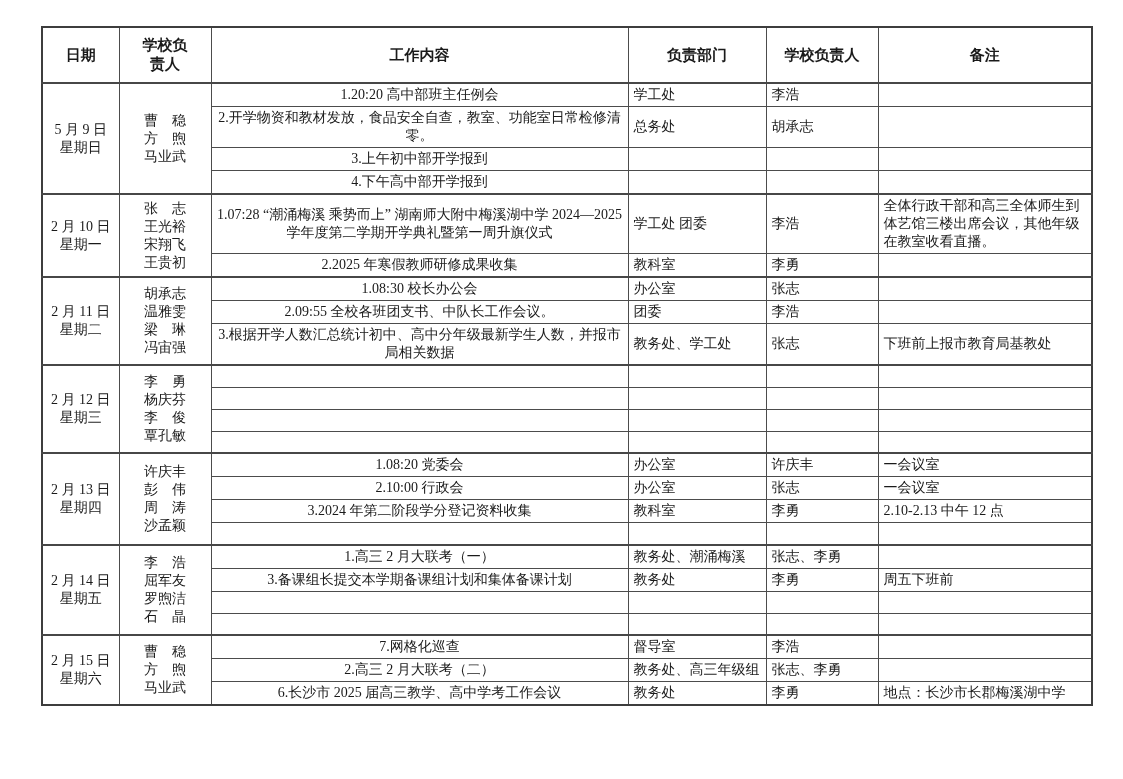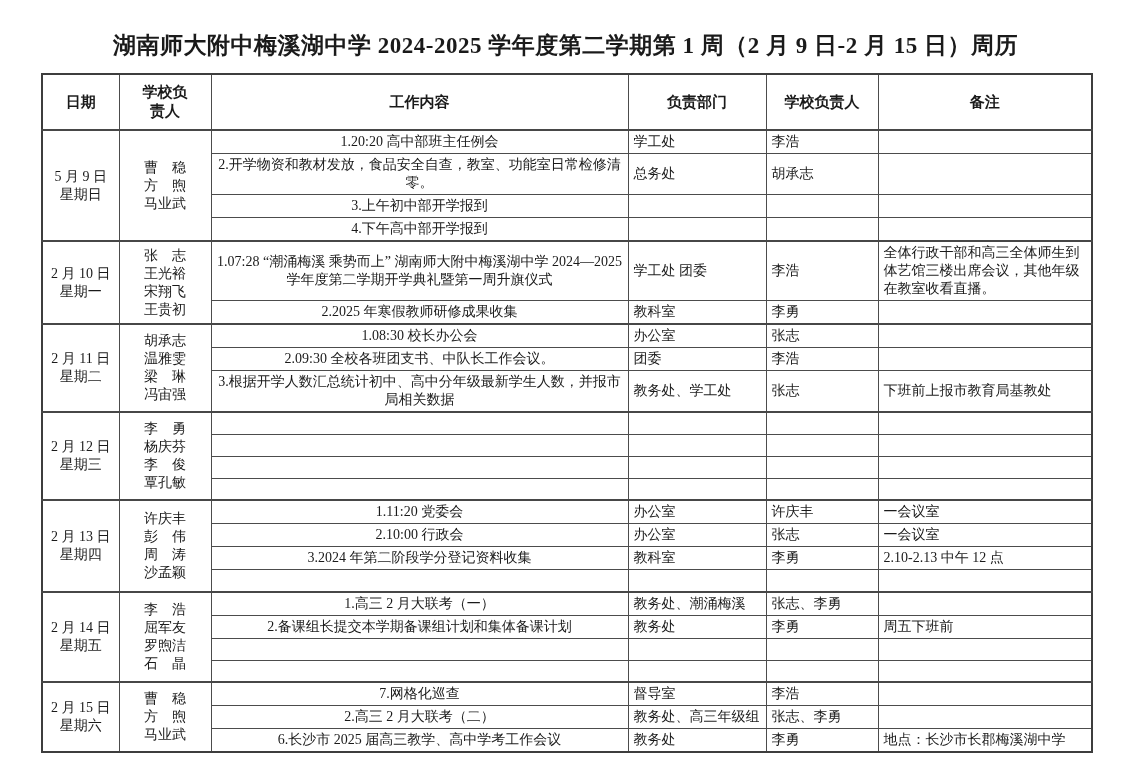--- a/index.html
+++ b/index.html
@@ -52,21 +52,20 @@
     line-height: 22px;
     padding: 2px 2px;
   }
   td.content-cell { text-align: center; }
   td.dept-cell, td.leader-cell, td.note-cell { text-align: left; }
 </style>
 </head>
 <body>
 
 <div class="page">
-  <h1 class="doc-title">湖南师大附中梅溪湖中学 2024-2025 学年度第二学期第 1 周（2 月 9 日-2 月 15 日）周历</h1>
 
   <table class="schedule">
     <colgroup>
       <col style="width:77px">
       <col style="width:92px">
       <col style="width:417px">
       <col style="width:138px">
       <col style="width:112px">
       <col style="width:214px">
     </colgroup>
@@ -146,21 +145,21 @@
             <div>温雅雯</div>
             <div>梁　琳</div>
             <div>冯宙强</div>
           </td>
           <td class="content-cell">1.08:30 校长办公会</td>
           <td class="dept-cell">办公室</td>
           <td class="leader-cell">张志</td>
           <td class="note-cell"></td>
         </tr>
         <tr>
-          <td class="content-cell">2.09:30 全校各班团支书、中队长工作会议。</td>
+          <td class="content-cell">2.09:55 全校各班团支书、中队长工作会议。</td>
           <td class="dept-cell">团委</td>
           <td class="leader-cell">李浩</td>
           <td class="note-cell"></td>
         </tr>
         <tr>
           <td class="content-cell">3.根据开学人数汇总统计初中、高中分年级最新学生人数，并报市局相关数据</td>
           <td class="dept-cell">教务处、学工处</td>
           <td class="leader-cell">张志</td>
           <td class="note-cell">下班前上报市教育局基教处</td>
         </tr>
@@ -202,21 +201,21 @@
           <td class="date-cell" rowspan="4">
             <div>2 月 13 日</div>
             <div>星期四</div>
           </td>
           <td class="duty-cell" rowspan="4">
             <div>许庆丰</div>
             <div>彭　伟</div>
             <div>周　涛</div>
             <div>沙孟颖</div>
           </td>
-          <td class="content-cell">1.11:20 党委会</td>
+          <td class="content-cell">1.08:20 党委会</td>
           <td class="dept-cell">办公室</td>
           <td class="leader-cell">许庆丰</td>
           <td class="note-cell">一会议室</td>
         </tr>
         <tr>
           <td class="content-cell">2.10:00 行政会</td>
           <td class="dept-cell">办公室</td>
           <td class="leader-cell">张志</td>
           <td class="note-cell">一会议室</td>
         </tr>
@@ -242,21 +241,21 @@
             <div>屈军友</div>
             <div>罗煦洁</div>
             <div>石　晶</div>
           </td>
           <td class="content-cell">1.高三 2 月大联考（一）</td>
           <td class="dept-cell">教务处、潮涌梅溪</td>
           <td class="leader-cell">张志、李勇</td>
           <td class="note-cell"></td>
         </tr>
         <tr>
-          <td class="content-cell">2.备课组长提交本学期备课组计划和集体备课计划</td>
+          <td class="content-cell">3.备课组长提交本学期备课组计划和集体备课计划</td>
           <td class="dept-cell">教务处</td>
           <td class="leader-cell">李勇</td>
           <td class="note-cell">周五下班前</td>
         </tr>
         <tr>
           <td class="content-cell"></td>
           <td class="dept-cell"></td>
           <td class="leader-cell"></td>
           <td class="note-cell"></td>
         </tr>

